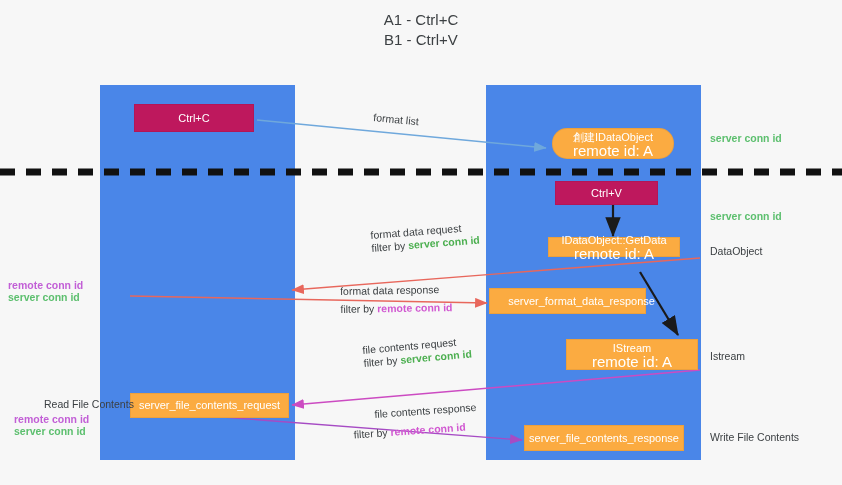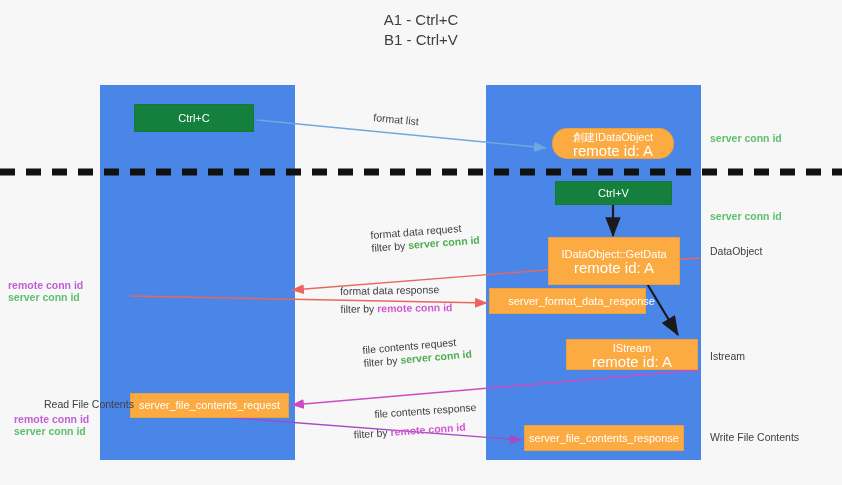--- a/index.html
+++ b/index.html
@@ -59,21 +59,21 @@
     flex-direction: column;
     align-items: center;
     justify-content: center;
     color: #ffffff;
     font-size: 11px;
     line-height: 13px;
     text-align: center;
     border: 1px solid rgba(0,0,0,0.06);
     white-space: pre;
   }
-  .node.green { background: #15803d; }
+  .node.green { background: #be185d; }
   .node.orange { background: #fbab41; }
   .node .l2 { font-size: 15px; }
 
   .edge-label {
     position: absolute;
     font-size: 10.5px;
     line-height: 13px;
     color: #3c4043;
     white-space: nowrap;
   }
@@ -149,25 +149,25 @@
 
   <div class="node green" style="left:134px; top:104px; width:120px; height:28px;">
     <span>Ctrl+C</span>
   </div>
 
   <div class="node orange" style="left:552px; top:128px; width:122px; height:31px;border-radius:15px;">
     <span>創建IDataObject</span>
     <span class="l2">remote id: A</span>
   </div>
 
-  <div class="node green" style="left:555px; top:181px; width:117px; height:24px;">
+  <div class="node green" style="left:555px; top:181px; width:103px; height:24px;">
     <span>Ctrl+V</span>
   </div>
 
-  <div class="node orange" style="left:548px; top:237px; width:132px; height:48px;">
+  <div class="node orange" style="left:548px; top:237px; width:132px; height:20px;">
     <span>IDataObject::GetData</span>
     <span class="l2">remote id: A</span>
   </div>
 
 
   <div class="node orange" style="left:489px; top:288px; width:157px; height:26px;padding-left:28px;">
     <span>server_format_data_response</span>
   </div>
 
   <div class="node orange" style="left:566px; top:339px; width:132px; height:31px;">

